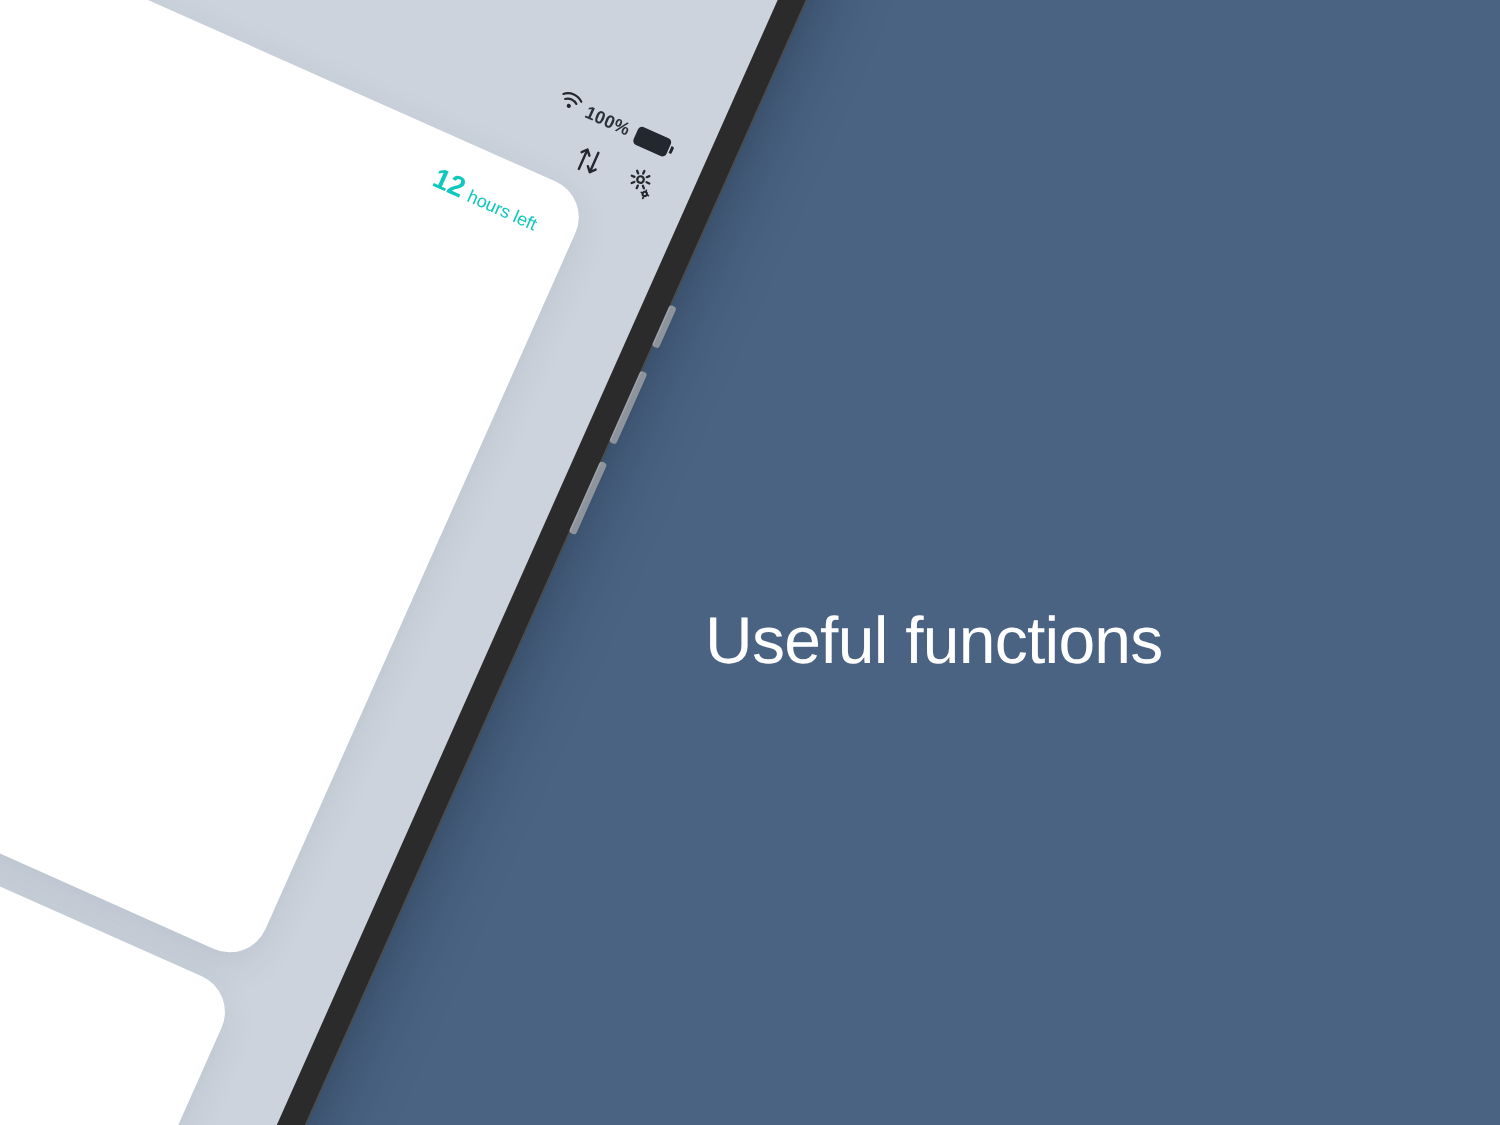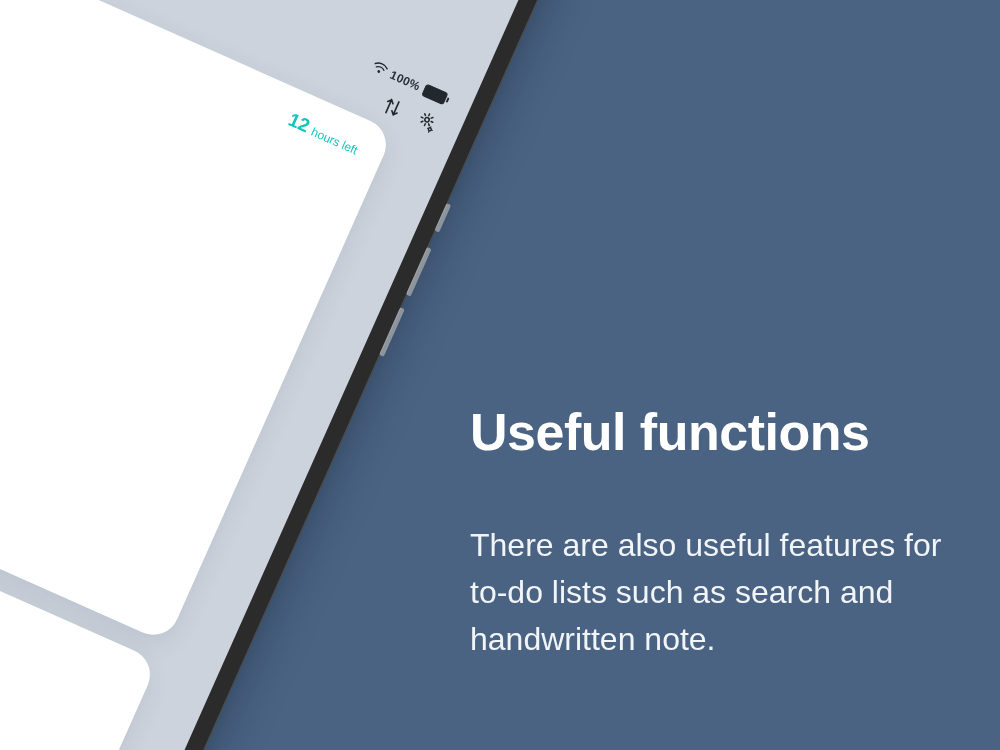--- a/index.html
+++ b/index.html
@@ -27,22 +27,22 @@
 
   
   .copy-block {
     position: absolute;
     left: 470px;
     top: 405px;
     width: 500px;
   }
   .copy-heading {
     color: #ffffff;
-    font-size: 52px;
-    font-weight: bold;
+    font-size: 44px;
+    font-weight: normal;
     letter-spacing: -0.5px;
     line-height: 1.05;
     margin: 0 0 62px 0;
     white-space: nowrap;
   }
   .copy-body {
     color: #f2f5f8;
     font-size: 32px;
     font-weight: normal;
     line-height: 1.48;
@@ -295,16 +295,15 @@
           
           
         </div>
 
       </div>
     </div>
   </div>
 
   <div class="copy-block">
     <h1 class="copy-heading">Useful functions</h1>
-    <p class="copy-body">There are also useful features for to-do lists such as search and handwritten note.</p>
   </div>
 
 </div>
 
 </body></html>

